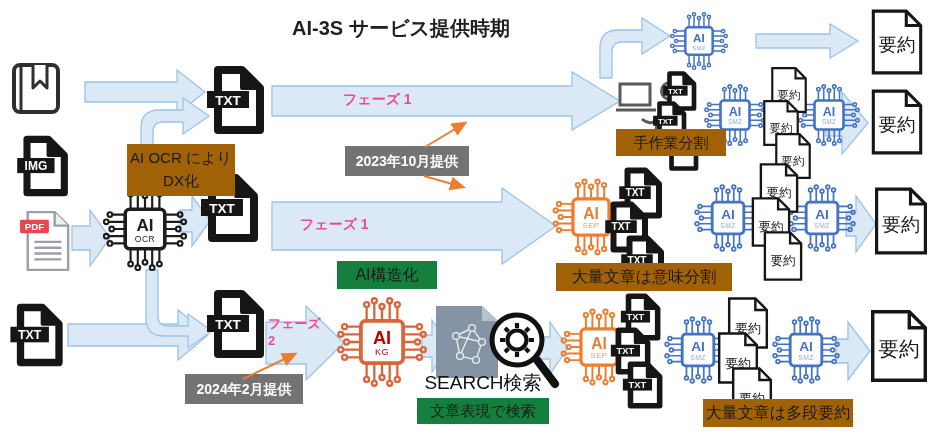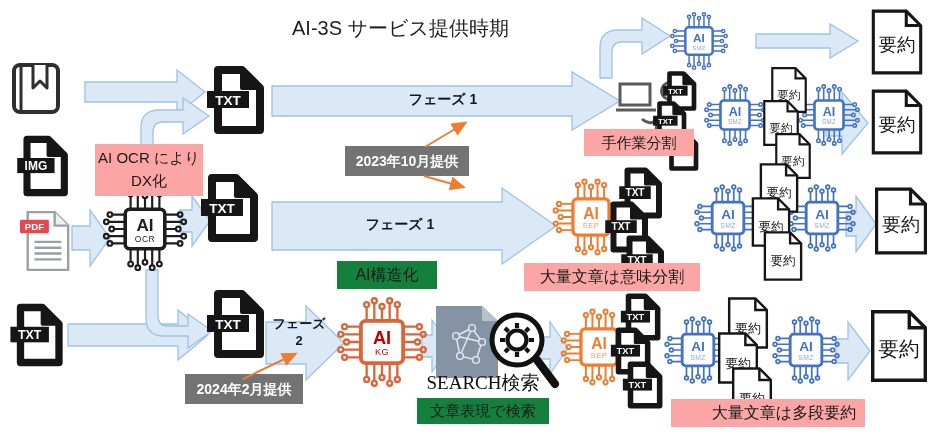--- a/index.html
+++ b/index.html
@@ -4,25 +4,25 @@
 <style>
   html,body{margin:0;padding:0;background:#fff;}
   .stage{position:relative;width:940px;height:443px;background:#fff;overflow:hidden;
          font-family:"Liberation Sans","DejaVu Sans",sans-serif;color:#1a1a1a;}
   .abs{position:absolute;}
   svg{display:block;overflow:visible;}
   
   .barrow{fill:#dbe9f7;stroke:#9dc3e6;stroke-width:1.3;}
   
   .lbl{text-align:center;white-space:nowrap;}
-  .lbl-green{background:#fca5a5;}
+  .lbl-green{background:#a16207;margin-left:32px;}
   .lbl-peach{background:#15803d;}
   .callout{background:#737373;color:#fff;font-weight:bold;font-size:14px;text-align:center;}
-  .phase{color:#0f172a;font-weight:bold;font-size:14px;text-align:center;white-space:nowrap;}
-  .title{font-size:20px;color:#1f1f1f;white-space:nowrap;}
+  .phase{color:#ec4899;font-weight:bold;font-size:14px;white-space:nowrap;}
+  .title{font-size:20px;color:#1f1f1f;white-space:nowrap;font-weight:bold;}
   
   .c-blk{color:#1d1d1d;} .c-blue{color:#4472c4;} .c-or{color:#ed7d31;} .c-kg{color:#d9663b;}
   .cm{font-size:19px;font-weight:bold;text-anchor:middle;}
   .cs{font-size:9.5px;text-anchor:middle;letter-spacing:.5px;}
   .t-blk{fill:#1d1d1d;} .t-blue{fill:#4472c4;} .t-blueL{fill:#8ea9db;}
   .t-or{fill:#ed7d31;} .t-orL{fill:#f09a6a;} .t-red{fill:#c00000;}
   .badge-t{fill:#fff;font-weight:bold;font-size:13.5px;text-anchor:middle;}
   .sum-t{fill:#1a1a1a;font-size:16px;text-anchor:middle;}
   .doc-t{fill:#1a1a1a;font-size:18px;text-anchor:middle;}
   .blk{color:#161616;}
@@ -377,22 +377,22 @@
       <text x="28" y="42" class="doc-t">要約</text>
     </svg>
 
   <div class="abs lbl lbl-green" style="left:95px;top:144px;width:108px;height:52px;font-size:15px;line-height:1.55;padding-top:2px;box-sizing:border-box;">
     <div>AI OCR により</div>
     <div>DX化</div>
   </div>
   <div class="abs lbl lbl-peach" style="left:337px;top:261px;width:100px;font-size:16px;line-height:28px;">AI構造化</div>
   <div class="abs lbl lbl-green" style="left:584px;top:129px;width:110px;font-size:15px;line-height:27px;">手作業分割</div>
   <div class="abs lbl lbl-green" style="left:524px;top:263px;width:176px;font-size:16px;line-height:28px;">大量文章は意味分割</div>
-  <div class="abs lbl lbl-green" style="left:671px;top:399px;width:162px;font-size:16px;line-height:28px;padding-left:32px;">大量文章は多段要約</div>
-  <div class="abs lbl" style="left:418px;top:370px;width:130px;font-size:19px;color:#111;font-family:Liberation Serif, serif;">SEARCH検索</div>
+  <div class="abs lbl lbl-green" style="left:671px;top:399px;width:150px;font-size:16px;line-height:28px;">大量文章は多段要約</div>
+  <div class="abs lbl" style="left:418px;top:370px;width:130px;font-size:19px;color:#111;">SEARCH検索</div>
   <div class="abs lbl lbl-peach" style="left:417px;top:398px;width:132px;font-size:15px;line-height:26px;">文章表現で検索</div>
 
   <div class="abs callout" style="left:345px;top:146px;width:124px;line-height:30px;">2023年10月提供</div>
   <div class="abs callout" style="left:185px;top:374px;width:118px;line-height:30px;">2024年2月提供</div>
   <svg class="abs" style="left:415px;top:115px;width:60px;height:35px">
       <line class="oline" x1="10" y1="32" x2="50" y2="8" marker-end="url(#oh)"></line>
     </svg>
   <svg class="abs" style="left:418px;top:172px;width:55px;height:20px">
       <line class="oline" x1="6" y1="4" x2="45" y2="15" marker-end="url(#oh)"></line>
     </svg>

